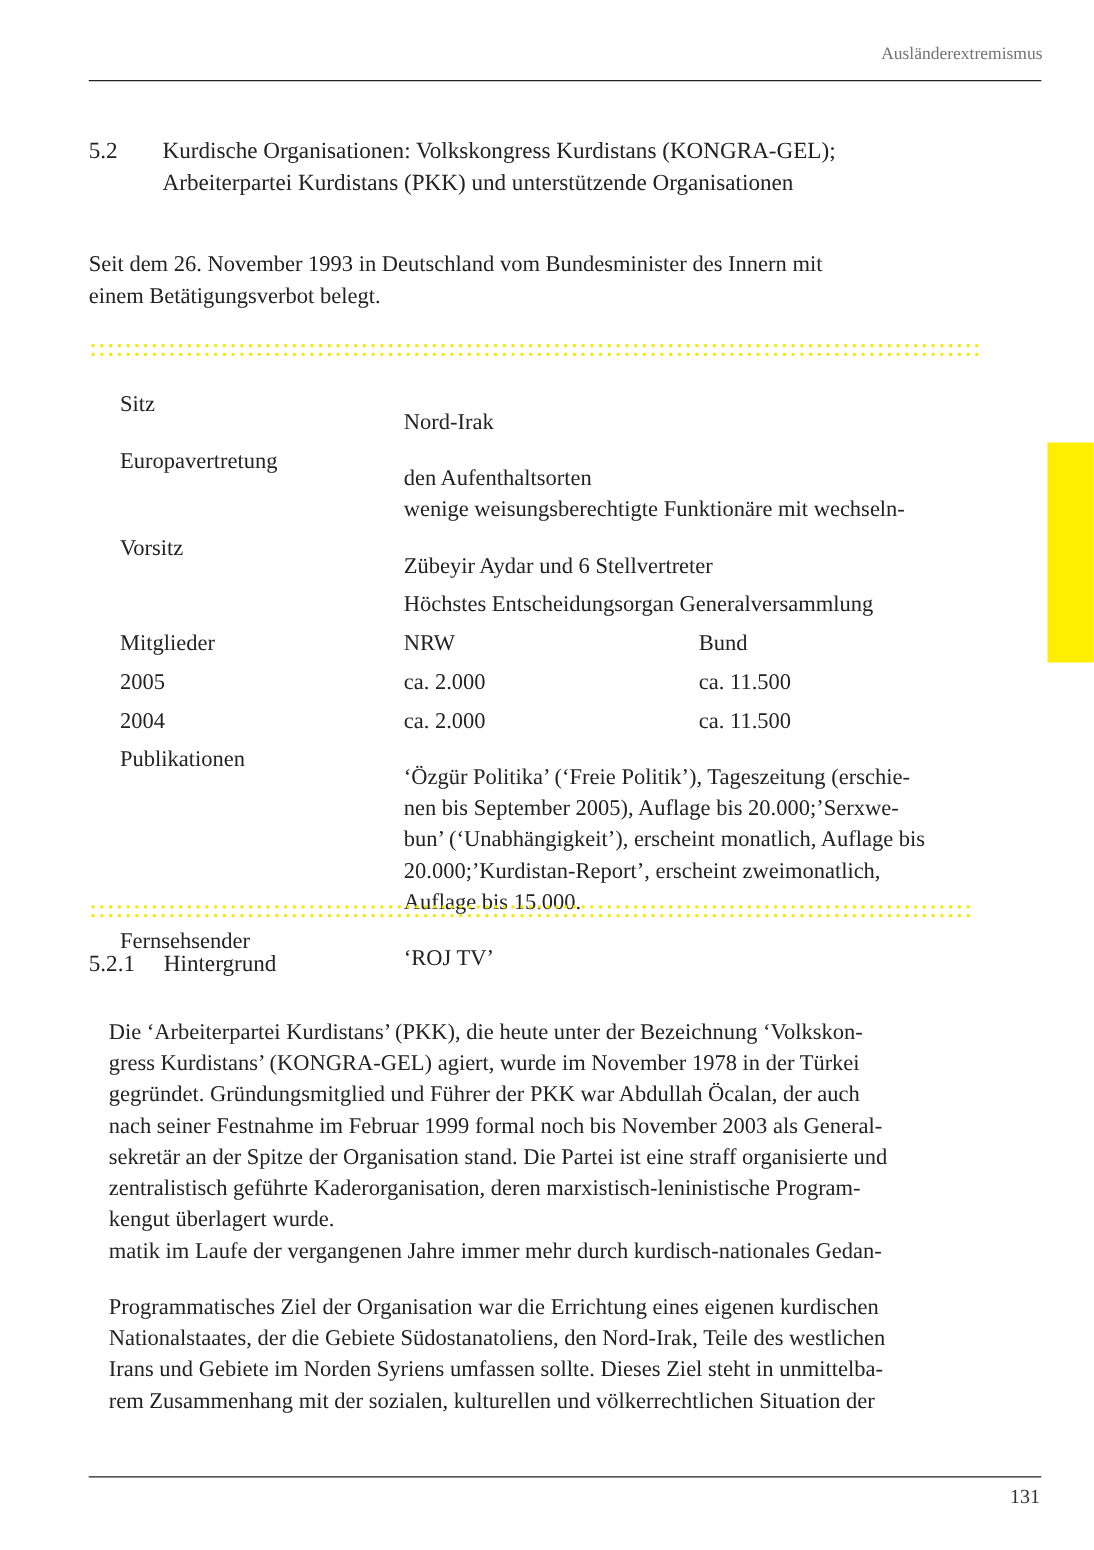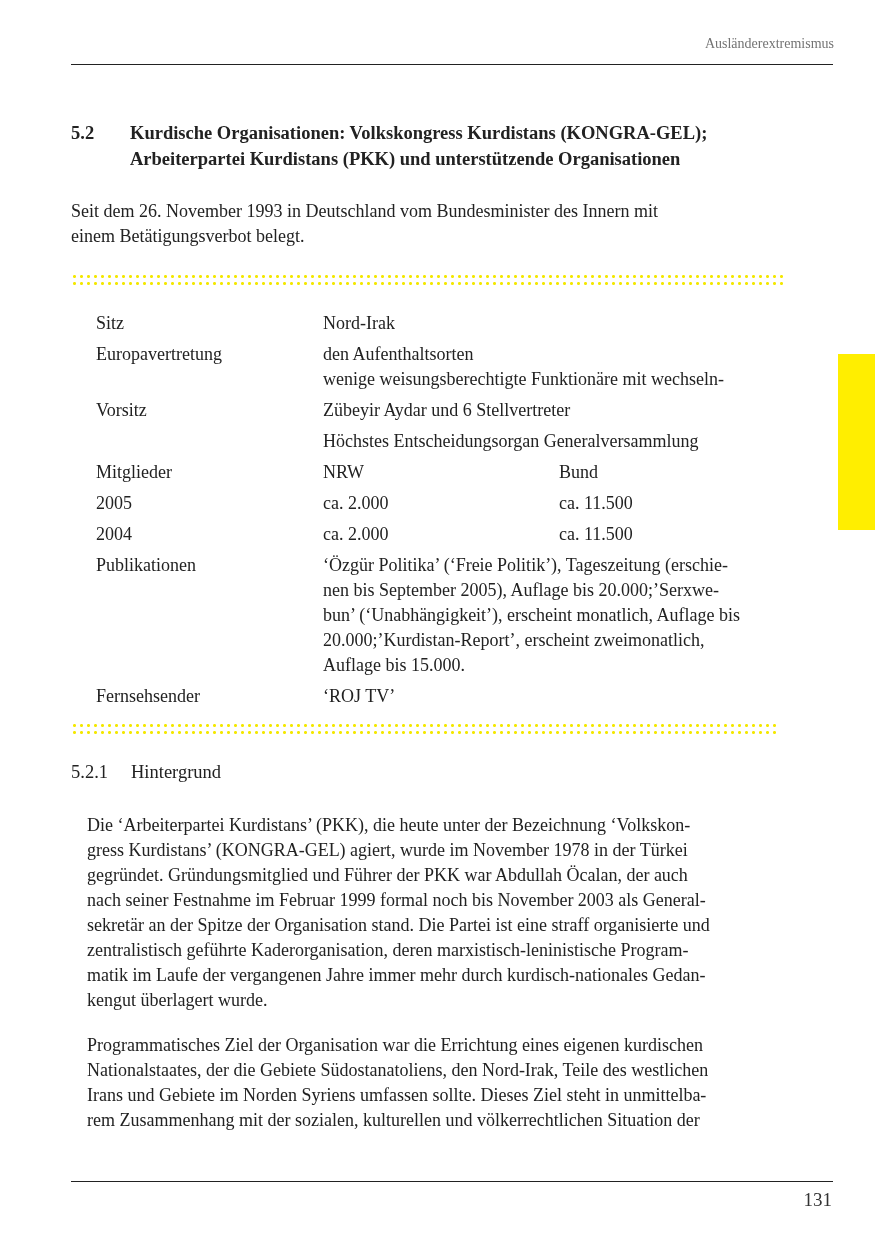--- a/index.html
+++ b/index.html
@@ -1,39 +1,39 @@
 <!DOCTYPE html>
 <html><head>
 <meta charset="utf-8">
 <style>
   html, body { margin: 0; padding: 0; background: #ffffff; }
   body { width: 875px; height: 1240px; position: relative; overflow: hidden;
          font-family: "Liberation Serif", serif; color: #222222; }
   .running-head { position: absolute; right: 41px; top: 36px; font-size: 14px; color: #737373; }
   .rule-top { position: absolute; left: 71px; top: 64px; width: 762px; height: 1px; background: #222; }
   .rule-bottom { position: absolute; left: 71px; top: 1181px; width: 762px; height: 1px; background: #222; }
-  .page-num { position: absolute; right: 43px; top: 1189px; font-size: 19px; color: #333; }
+  .page-num { position: absolute; right: 43px; top: 1189px; font-size: 16px; color: #333; }
   .side-tab { position: absolute; left: 838px; top: 354px; width: 37px; height: 176px; background: #ffee00; }
 
-  .section-title { position: absolute; left: 71px; top: 120px; width: 740px; font-weight: bold; font-size: 18.5px; line-height: 26px; }
+  .section-title { position: absolute; left: 71px; top: 108px; width: 740px; font-weight: normal; font-size: 18.5px; line-height: 26px; }
   .section-title .num { position: absolute; left: 0; top: 0; }
   .section-title .text { margin-left: 59px; display: block; }
 
   .intro { position: absolute; left: 71px; top: 199px; width: 740px; font-size: 18px; line-height: 25px; }
 
   .dots { position: absolute; left: 71px; width: 712px; height: 12px;
           background-image: radial-gradient(circle, #f4e800 1.3px, transparent 1.6px);
           background-size: 7px 7px; background-position: 0 0; }
   .dots.top { top: 273px; }
   .dots.bottom { top: 722px; width: 706px; }
 
   .fact-table { position: absolute; left: 96px; top: 311px; width: 720px; font-size: 18px; line-height: 25px; }
   .fact-row { display: flex; margin-bottom: 6px; }
   .fact-row .label { width: 227px; flex: none; }
-  .fact-row .value { flex: 1; }
+  .fact-row .value { flex: 1; margin-top: 14px; }
   .fact-row .col2 { width: 236px; flex: none; }
   .fact-row .col3 { flex: 1; }
 
   .sub-title { position: absolute; left: 71px; top: 762px; font-weight: normal; font-size: 18.5px; }
   .sub-title .num { display: inline-block; width: 60px; }
 
   .para { position: absolute; left: 71px; width: 740px; font-size: 18px; line-height: 25px; margin: 16px; }
   .para1 { top: 797px; }
   .para2 { top: 1017px; }
 </style>
@@ -113,22 +113,22 @@
   <span class="num">5.2.1</span><span>Hintergrund</span>
 </div>
 
 <div class="para para1">
   <div>Die ‘Arbeiterpartei Kurdistans’ (PKK), die heute unter der Bezeichnung ‘Volkskon-</div>
   <div>gress Kurdistans’ (KONGRA-GEL) agiert, wurde im November 1978 in der Türkei</div>
   <div>gegründet. Gründungsmitglied und Führer der PKK war Abdullah Öcalan, der auch</div>
   <div>nach seiner Festnahme im Februar 1999 formal noch bis November 2003 als General-</div>
   <div>sekretär an der Spitze der Organisation stand. Die Partei ist eine straff organisierte und</div>
   <div>zentralistisch geführte Kaderorganisation, deren marxistisch-leninistische Program-</div>
+  <div>kengut überlagert wurde.</div>
   <div>matik im Laufe der vergangenen Jahre immer mehr durch kurdisch-nationales Gedan-</div>
-  <div>kengut überlagert wurde.</div>
 </div>
 
 <div class="para para2">
   <div>Programmatisches Ziel der Organisation war die Errichtung eines eigenen kurdischen</div>
   <div>Nationalstaates, der die Gebiete Südostanatoliens, den Nord-Irak, Teile des westlichen</div>
   <div>Irans und Gebiete im Norden Syriens umfassen sollte. Dieses Ziel steht in unmittelba-</div>
   <div>rem Zusammenhang mit der sozialen, kulturellen und völkerrechtlichen Situation der</div>
 </div>
 
 <div class="rule-bottom"></div>

